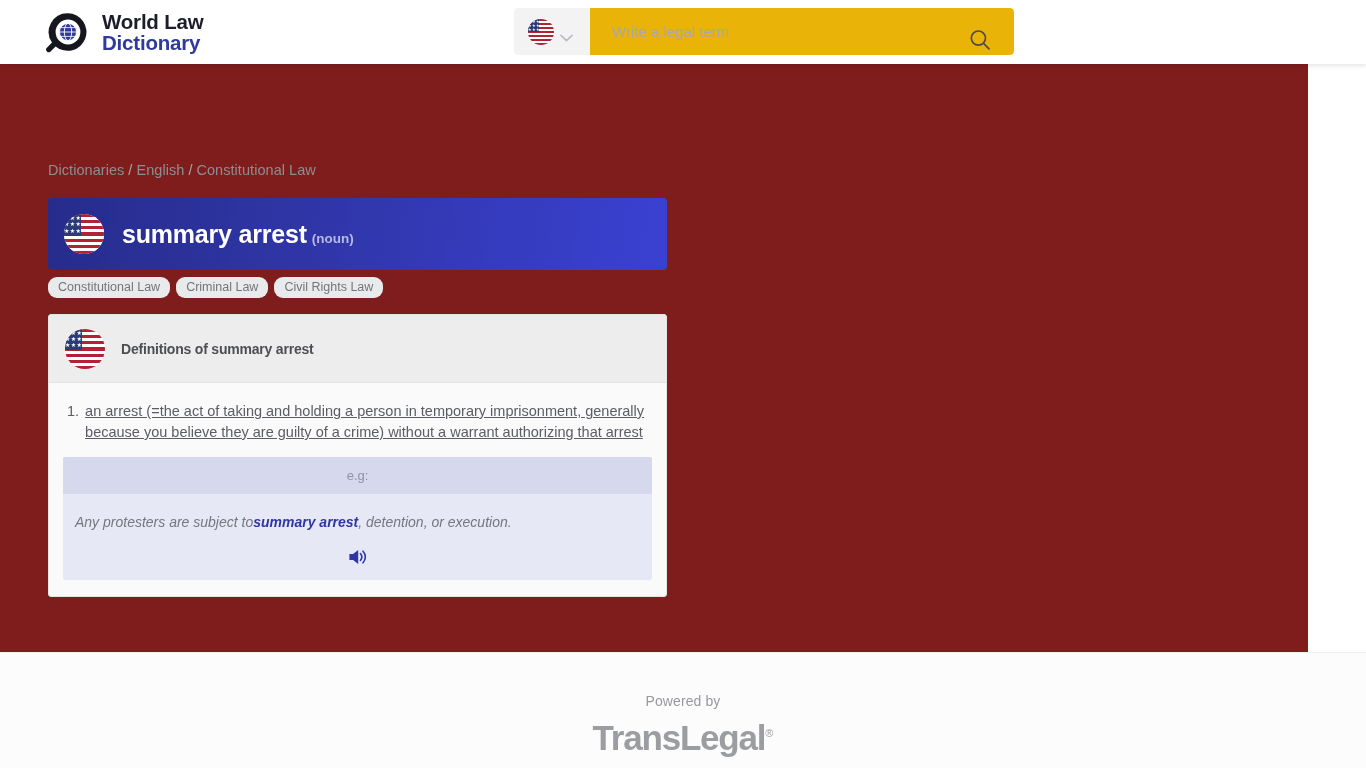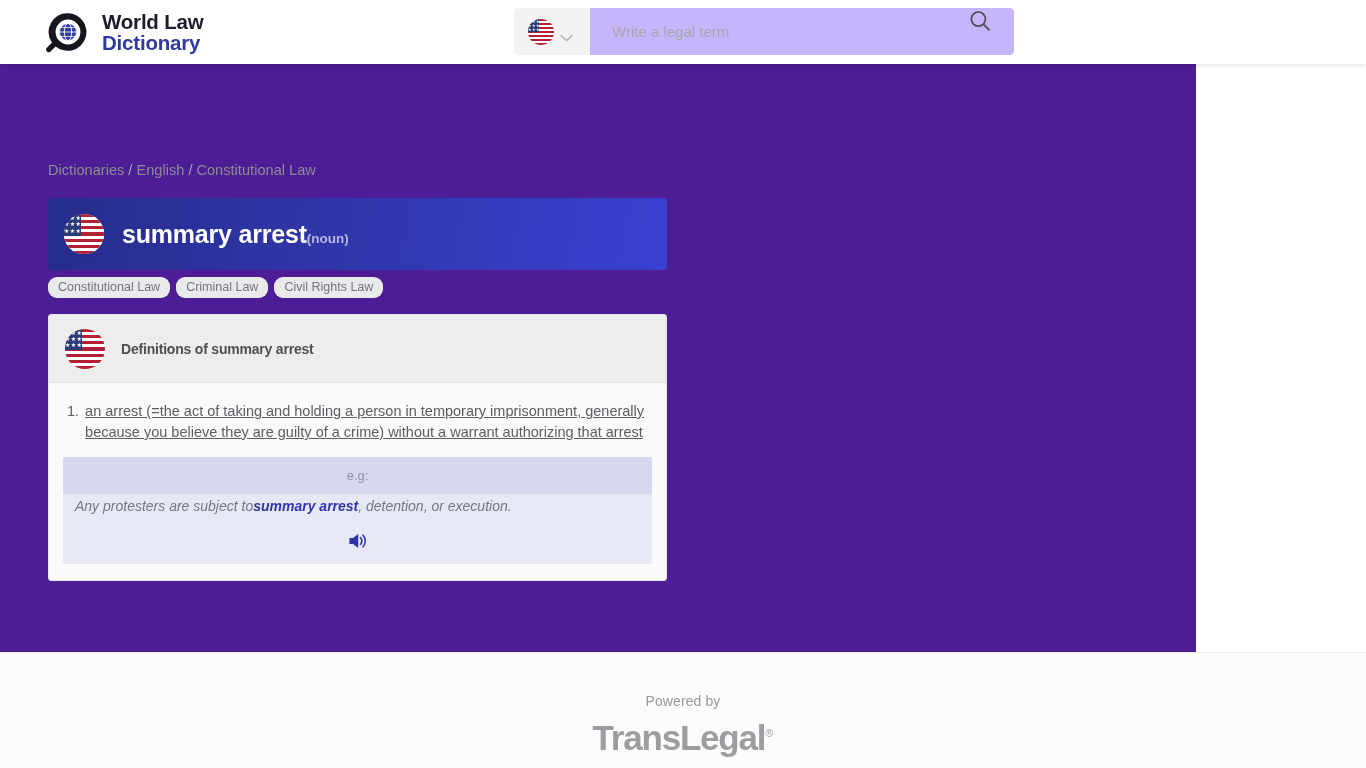--- a/index.html
+++ b/index.html
@@ -124,24 +124,24 @@
   .flag-lg .stars { font-size: 6px; line-height: 6.4px; }
 
   .chevron {
     width: 13px;
     height: 8px;
     flex: none;
     color: #b9bbbf;
   }
   .search-field {
     flex: 1 1 auto;
-    background: #c4b5fd;
+    background: #eab308;
     border-radius: 0 4px 4px 0;
     display: flex;
-    align-items: flex-start;
+    align-items: flex-end;
     position: relative;
     padding: 0 20px 0 22px;
   }
   .search-input {
     flex: 1 1 auto;
     border: none;
     outline: none;
     background: transparent;
     font-family: "Liberation Sans", sans-serif;
     font-size: 15px;
@@ -160,23 +160,23 @@
     cursor: pointer;
     color: #4b4c50;
     display: flex;
     align-items: center;
     justify-content: center;
   }
 
   
   .main {
     position: relative;
-    width: 1196px;
+    width: 1308px;
     height: 588px;
-    background: #4c1d95;
+    background: #7f1d1d;
   }
   .breadcrumb {
     position: absolute;
     left: 48px;
     top: 98px;
     font-size: 14.5px;
     color: #8c8e93;
     letter-spacing: 0.05px;
   }
   .breadcrumb a {
@@ -201,20 +201,21 @@
   .term-title {
     font-size: 25px;
     font-weight: bold;
     color: #ffffff;
     letter-spacing: -0.2px;
   }
   .term-pos {
     font-size: 13.5px;
     font-weight: bold;
     color: #b6b9e4;
+    margin-left: 5px;
   }
 
   .tags {
     position: absolute;
     left: 48px;
     top: 213px;
     display: flex;
     gap: 6px;
   }
   .tag {
@@ -284,21 +285,21 @@
     align-items: center;
     justify-content: center;
   }
   .eg-text {
     flex: 1 1 auto;
     font-size: 14px;
     font-style: italic;
     color: #75777e;
     display: flex;
     align-items: center;
-    padding: 4px 10px 6px 12px;
+    padding: 20px 10px 6px 12px;
   }
   .eg-text b { color: #2f35a5; font-style: italic; font-weight: bold; }
   .eg-audio {
     flex: 0 0 44px;
     display: flex;
     align-items: center;
     justify-content: center;
     background: none;
     border: none;
     cursor: pointer;

